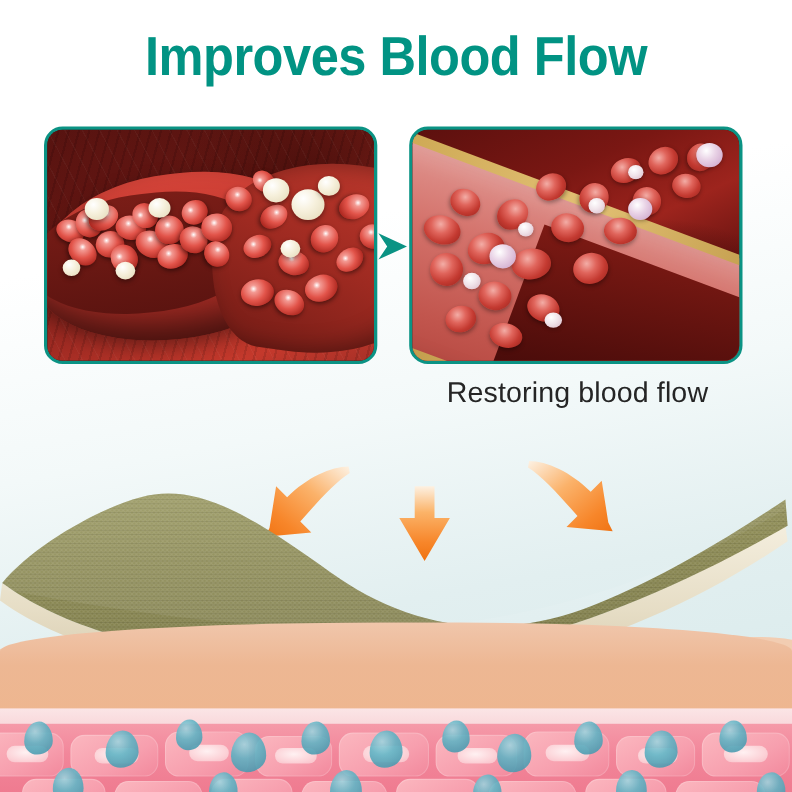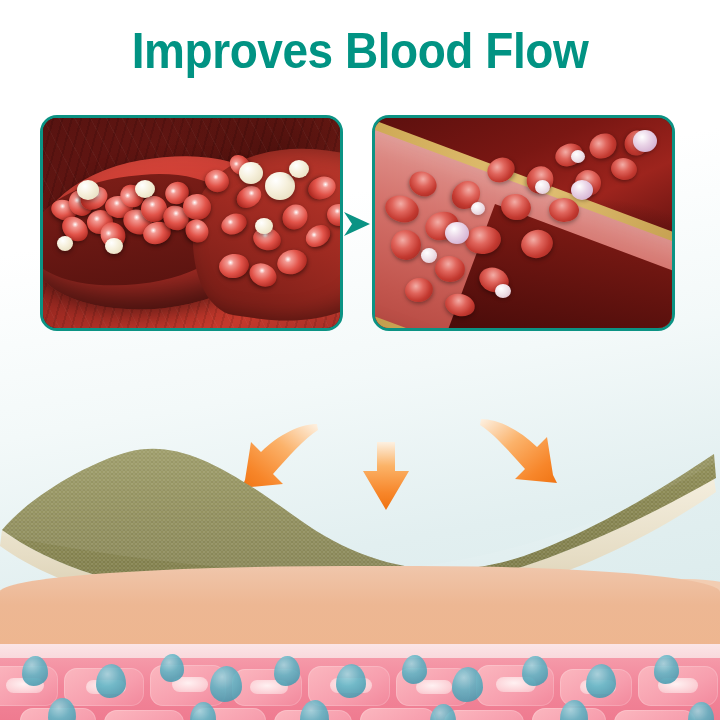--- a/index.html
+++ b/index.html
@@ -273,20 +273,21 @@
       <div class="wbc" style="left:96px; top:84px;  width:14px; height:13px;"></div>
       <div class="wbc" style="left:160px;top:62px;  width:15px; height:14px;"></div>
       <div class="wbc" style="left:196px;top:32px;  width:14px; height:13px;"></div>
       <div class="wbc violet" style="left:70px; top:104px; width:24px; height:22px;"></div>
       <div class="wbc violet" style="left:196px;top:62px;  width:22px; height:20px;"></div>
       <div class="wbc violet" style="left:258px;top:12px;  width:24px; height:22px;"></div>
       <div class="wbc" style="left:120px;top:166px; width:16px; height:14px;"></div>
     </div>
   </div>
 
+  <div class="caption right">Restoring blood flow</div>
 
   <div class="oarrow" style="left:205px; top:418px;">
     <svg width="115" height="85" viewBox="0 0 115 85">
       <defs>
         <linearGradient id="og1" x1="1" y1="0" x2="0" y2="1">
           <stop offset="0%" stop-color="#fdf2e4"></stop>
           <stop offset="40%" stop-color="#fbb26a"></stop>
           <stop offset="78%" stop-color="#f7862a"></stop>
           <stop offset="100%" stop-color="#f07414"></stop>
         </linearGradient>

